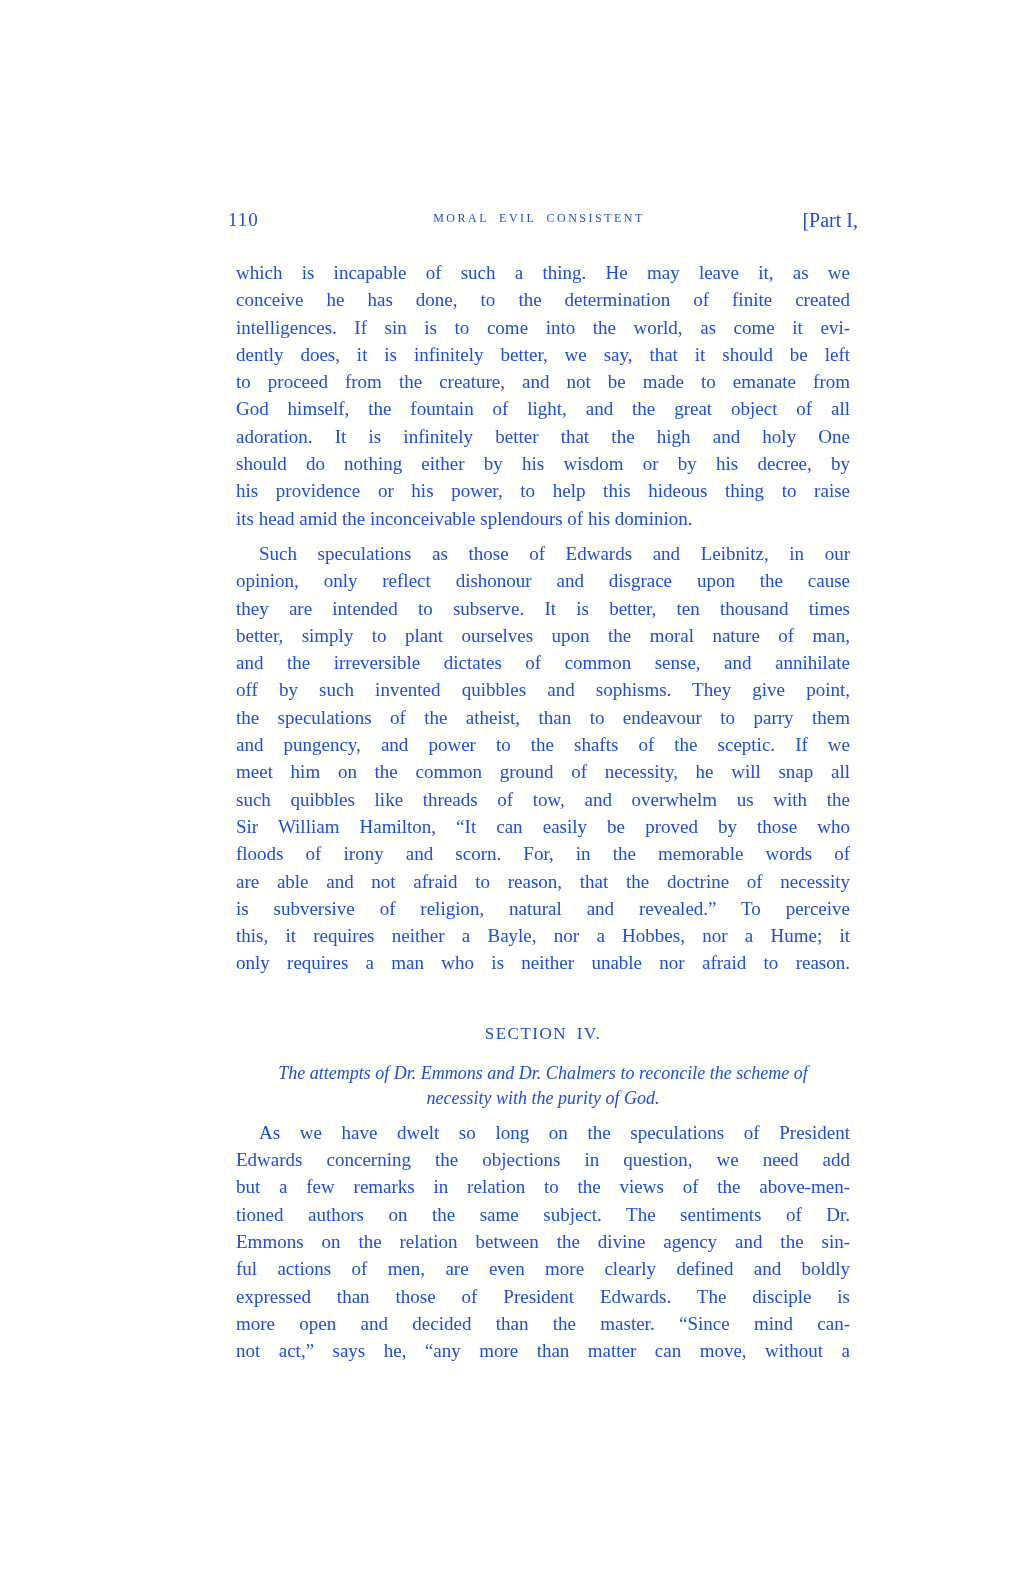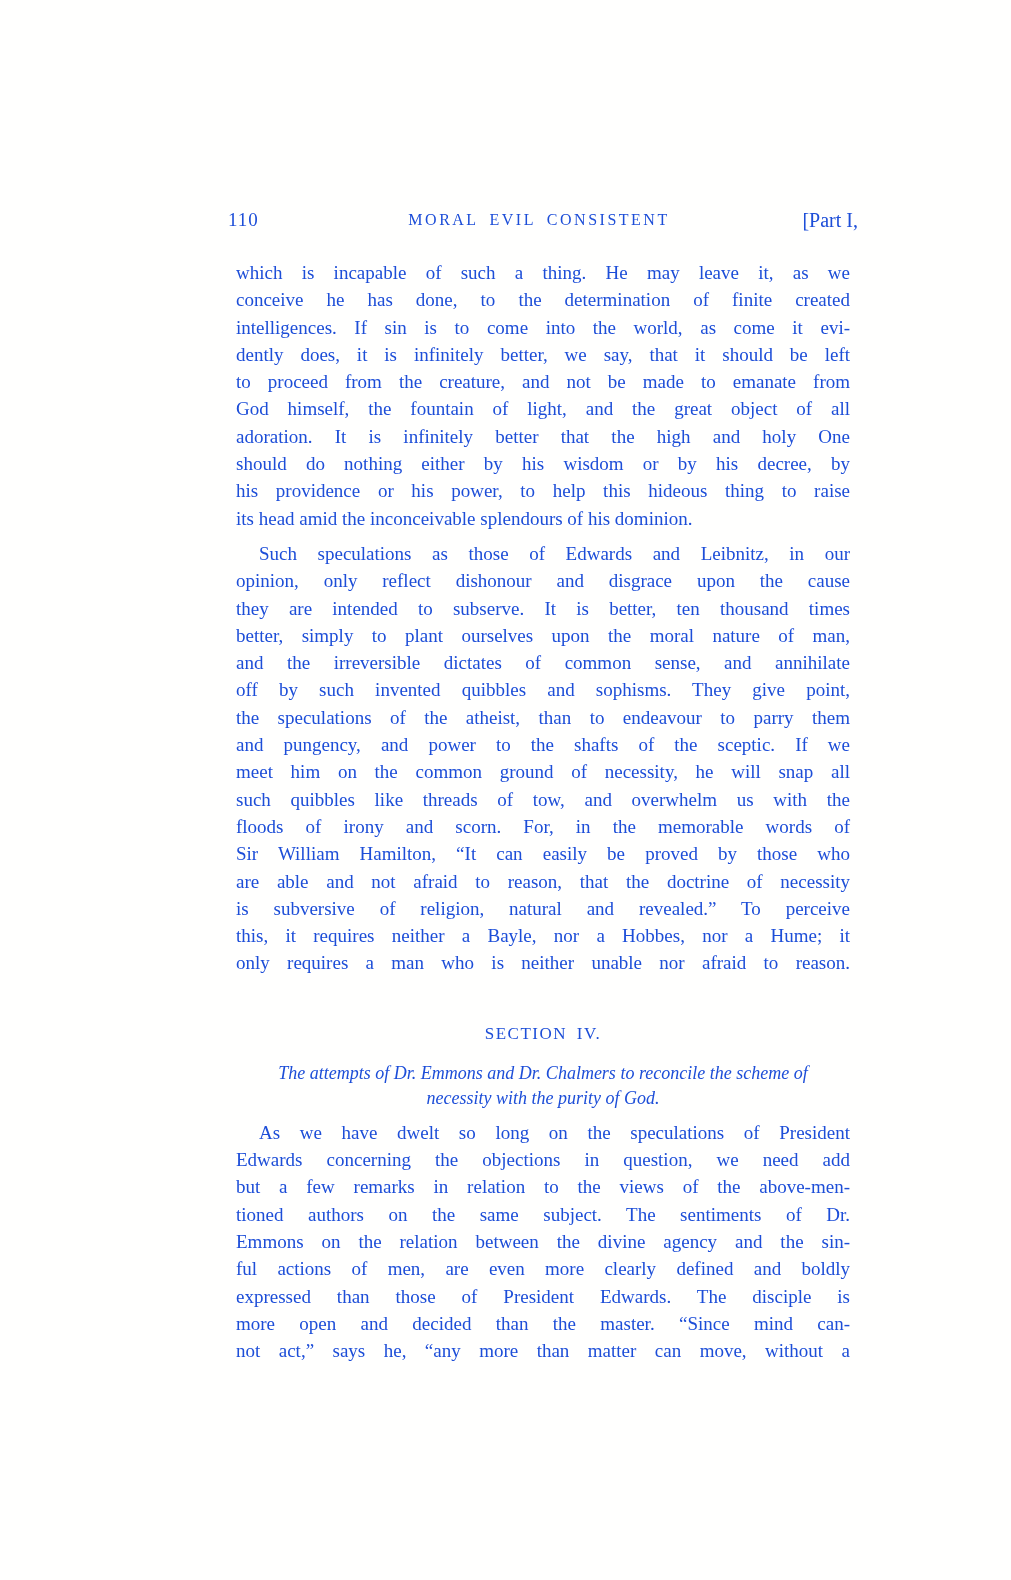--- a/index.html
+++ b/index.html
@@ -36,21 +36,21 @@
     top: 0;
     font-size: 19px;
     letter-spacing: 1px;
   }
   .rh-title {
     position: absolute;
     left: 0;
     right: 8px;
     top: 2px;
     text-align: center;
-    font-size: 16px;
+    font-size: 12px;
     letter-spacing: 2.5px;
     word-spacing: 5px;
   }
   .rh-part {
     position: absolute;
     right: 0;
     top: 0;
     font-size: 20px;
   }
   
@@ -119,22 +119,22 @@
           <div class="tline indent">Such speculations as those of Edwards and Leibnitz, in our</div>
           <div class="tline">opinion, only reflect dishonour and disgrace upon the cause</div>
           <div class="tline">they are intended to subserve. It is better, ten thousand times</div>
           <div class="tline">better, simply to plant ourselves upon the moral nature of man,</div>
           <div class="tline">and the irreversible dictates of common sense, and annihilate</div>
           <div class="tline">off by such invented quibbles and sophisms. They give point,</div>
           <div class="tline">the speculations of the atheist, than to endeavour to parry them</div>
           <div class="tline">and pungency, and power to the shafts of the sceptic. If we</div>
           <div class="tline">meet him on the common ground of necessity, he will snap all</div>
           <div class="tline">such quibbles like threads of tow, and overwhelm us with the</div>
+          <div class="tline">Sir William Hamilton, “It can easily be proved by those who</div>
           <div class="tline">floods of irony and scorn. For, in the memorable words of</div>
-          <div class="tline">Sir William Hamilton, “It can easily be proved by those who</div>
           <div class="tline">are able and not afraid to reason, that the doctrine of necessity</div>
           <div class="tline">is subversive of religion, natural and revealed.” To perceive</div>
           <div class="tline">this, it requires neither a Bayle, nor a Hobbes, nor a Hume; it</div>
           <div class="tline">only requires a man who is neither unable nor afraid to reason.</div>
         </div>
 
       <div class="section-head">SECTION IV.</div>
 
       <div class="section-sub">
         <div class="subline">The attempts of Dr. Emmons and Dr. Chalmers to reconcile the scheme of</div>

